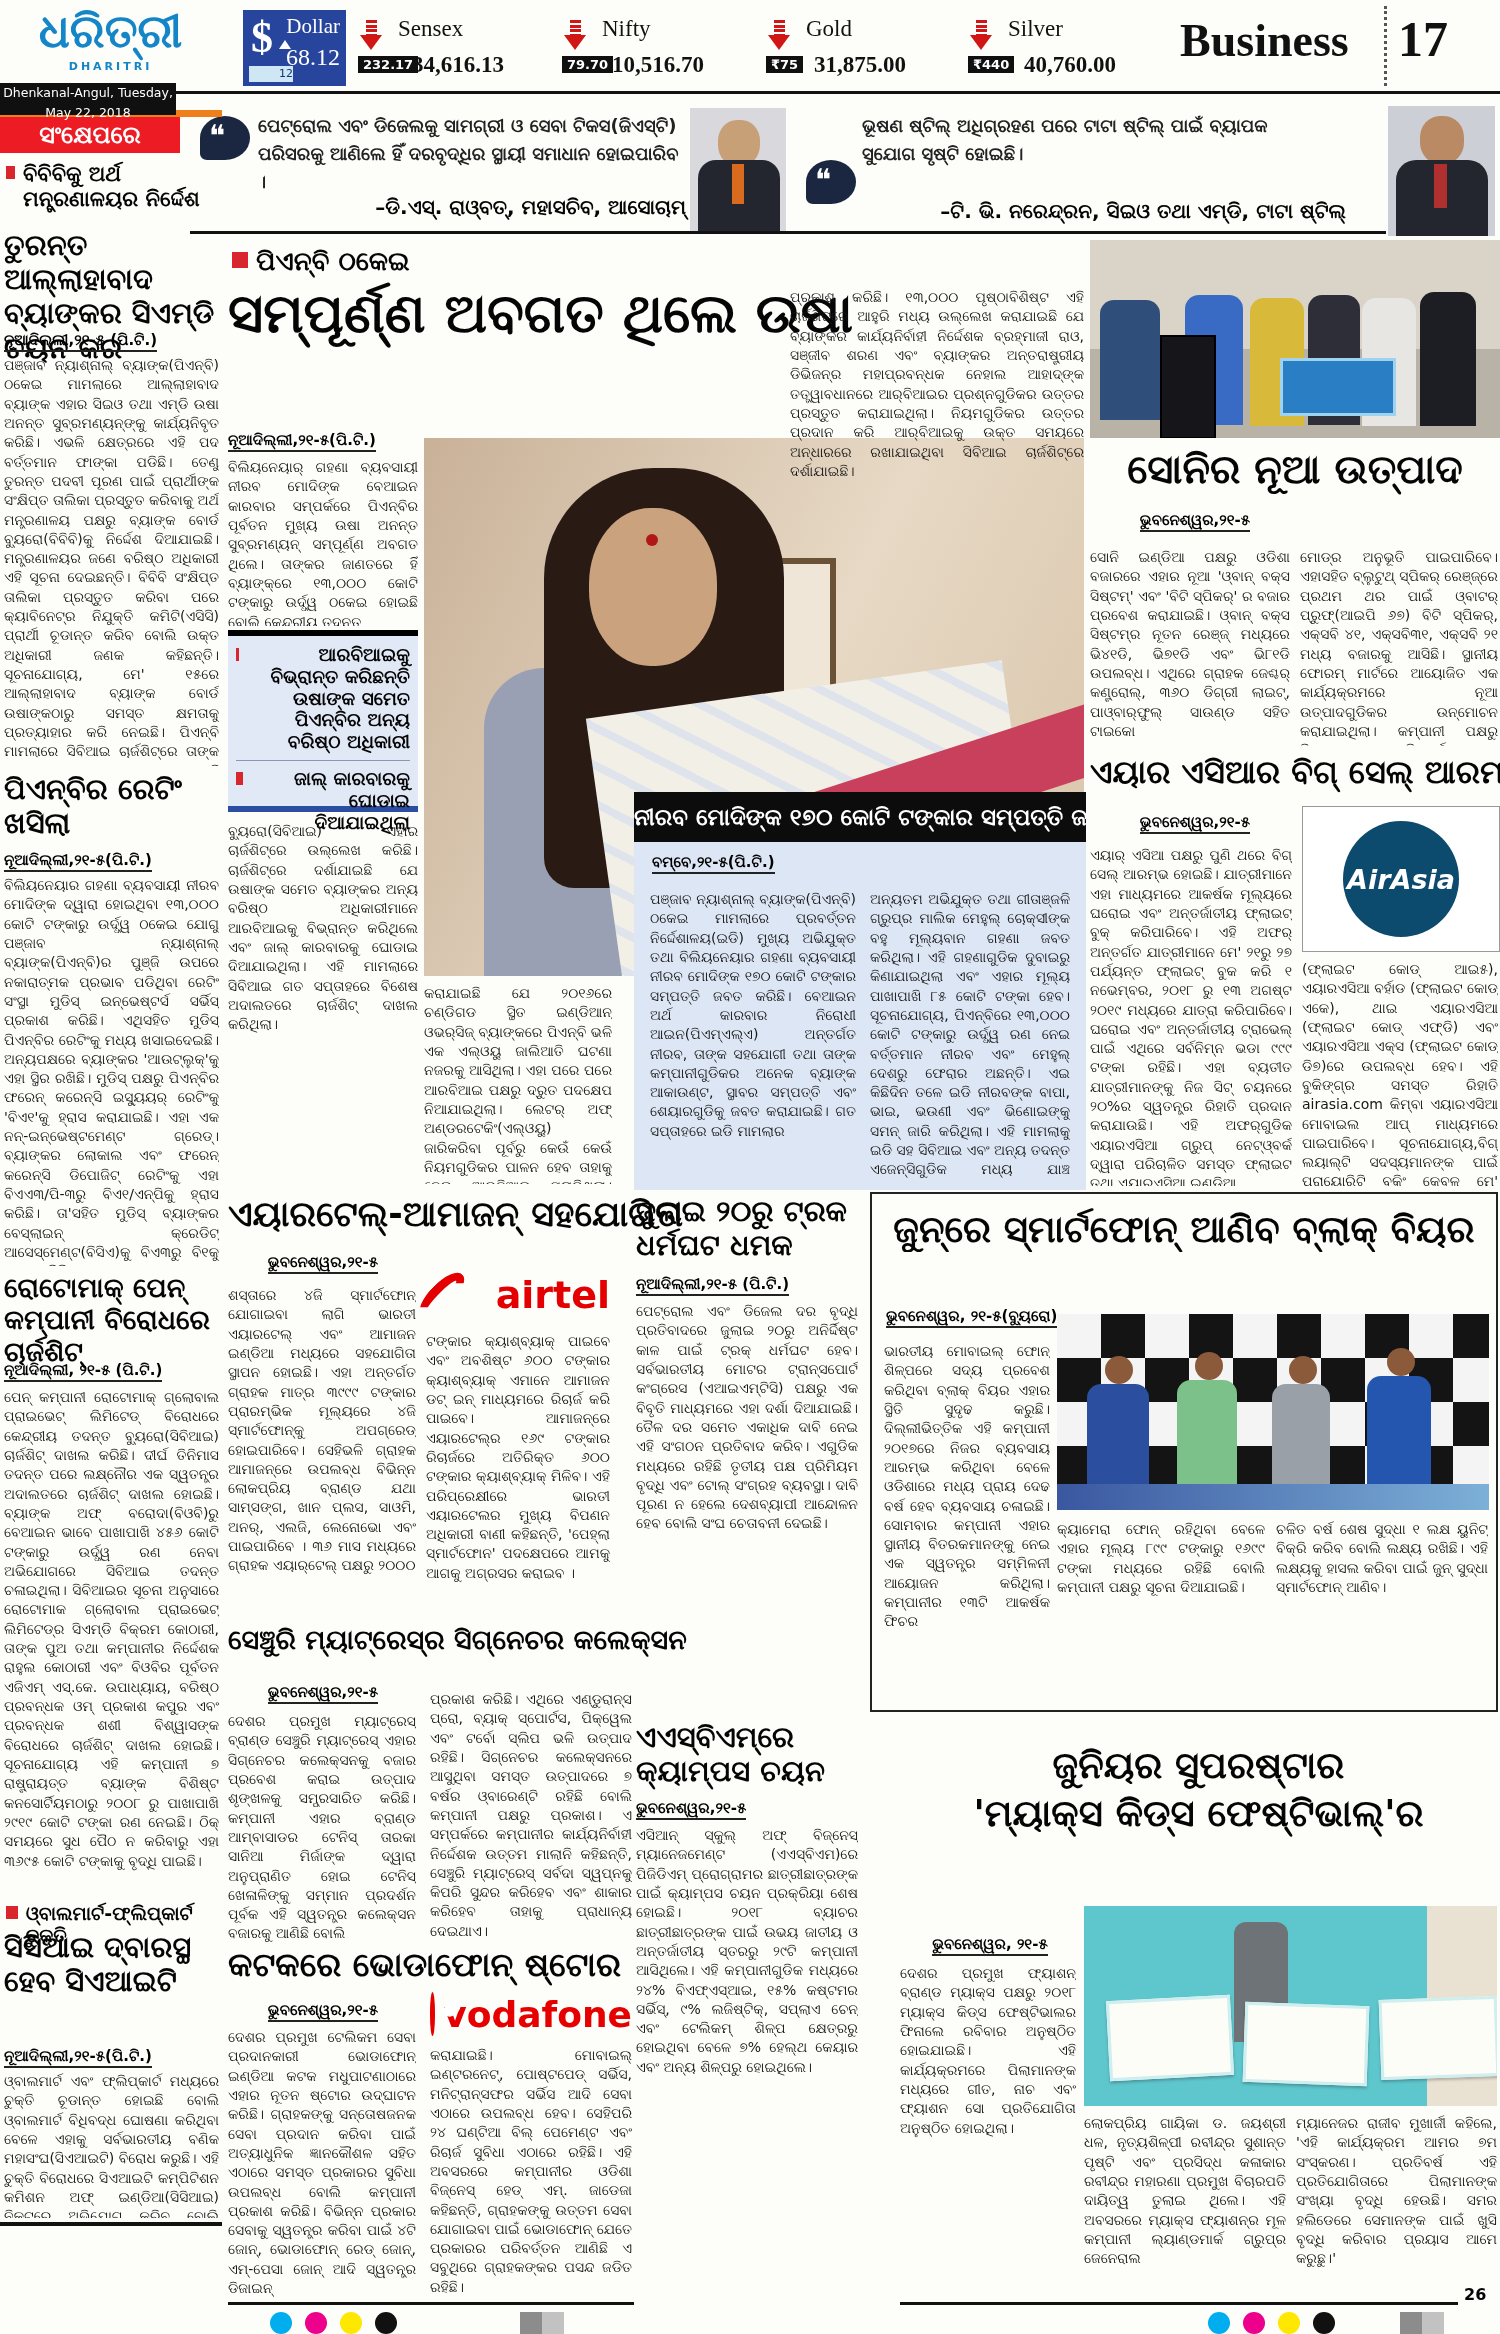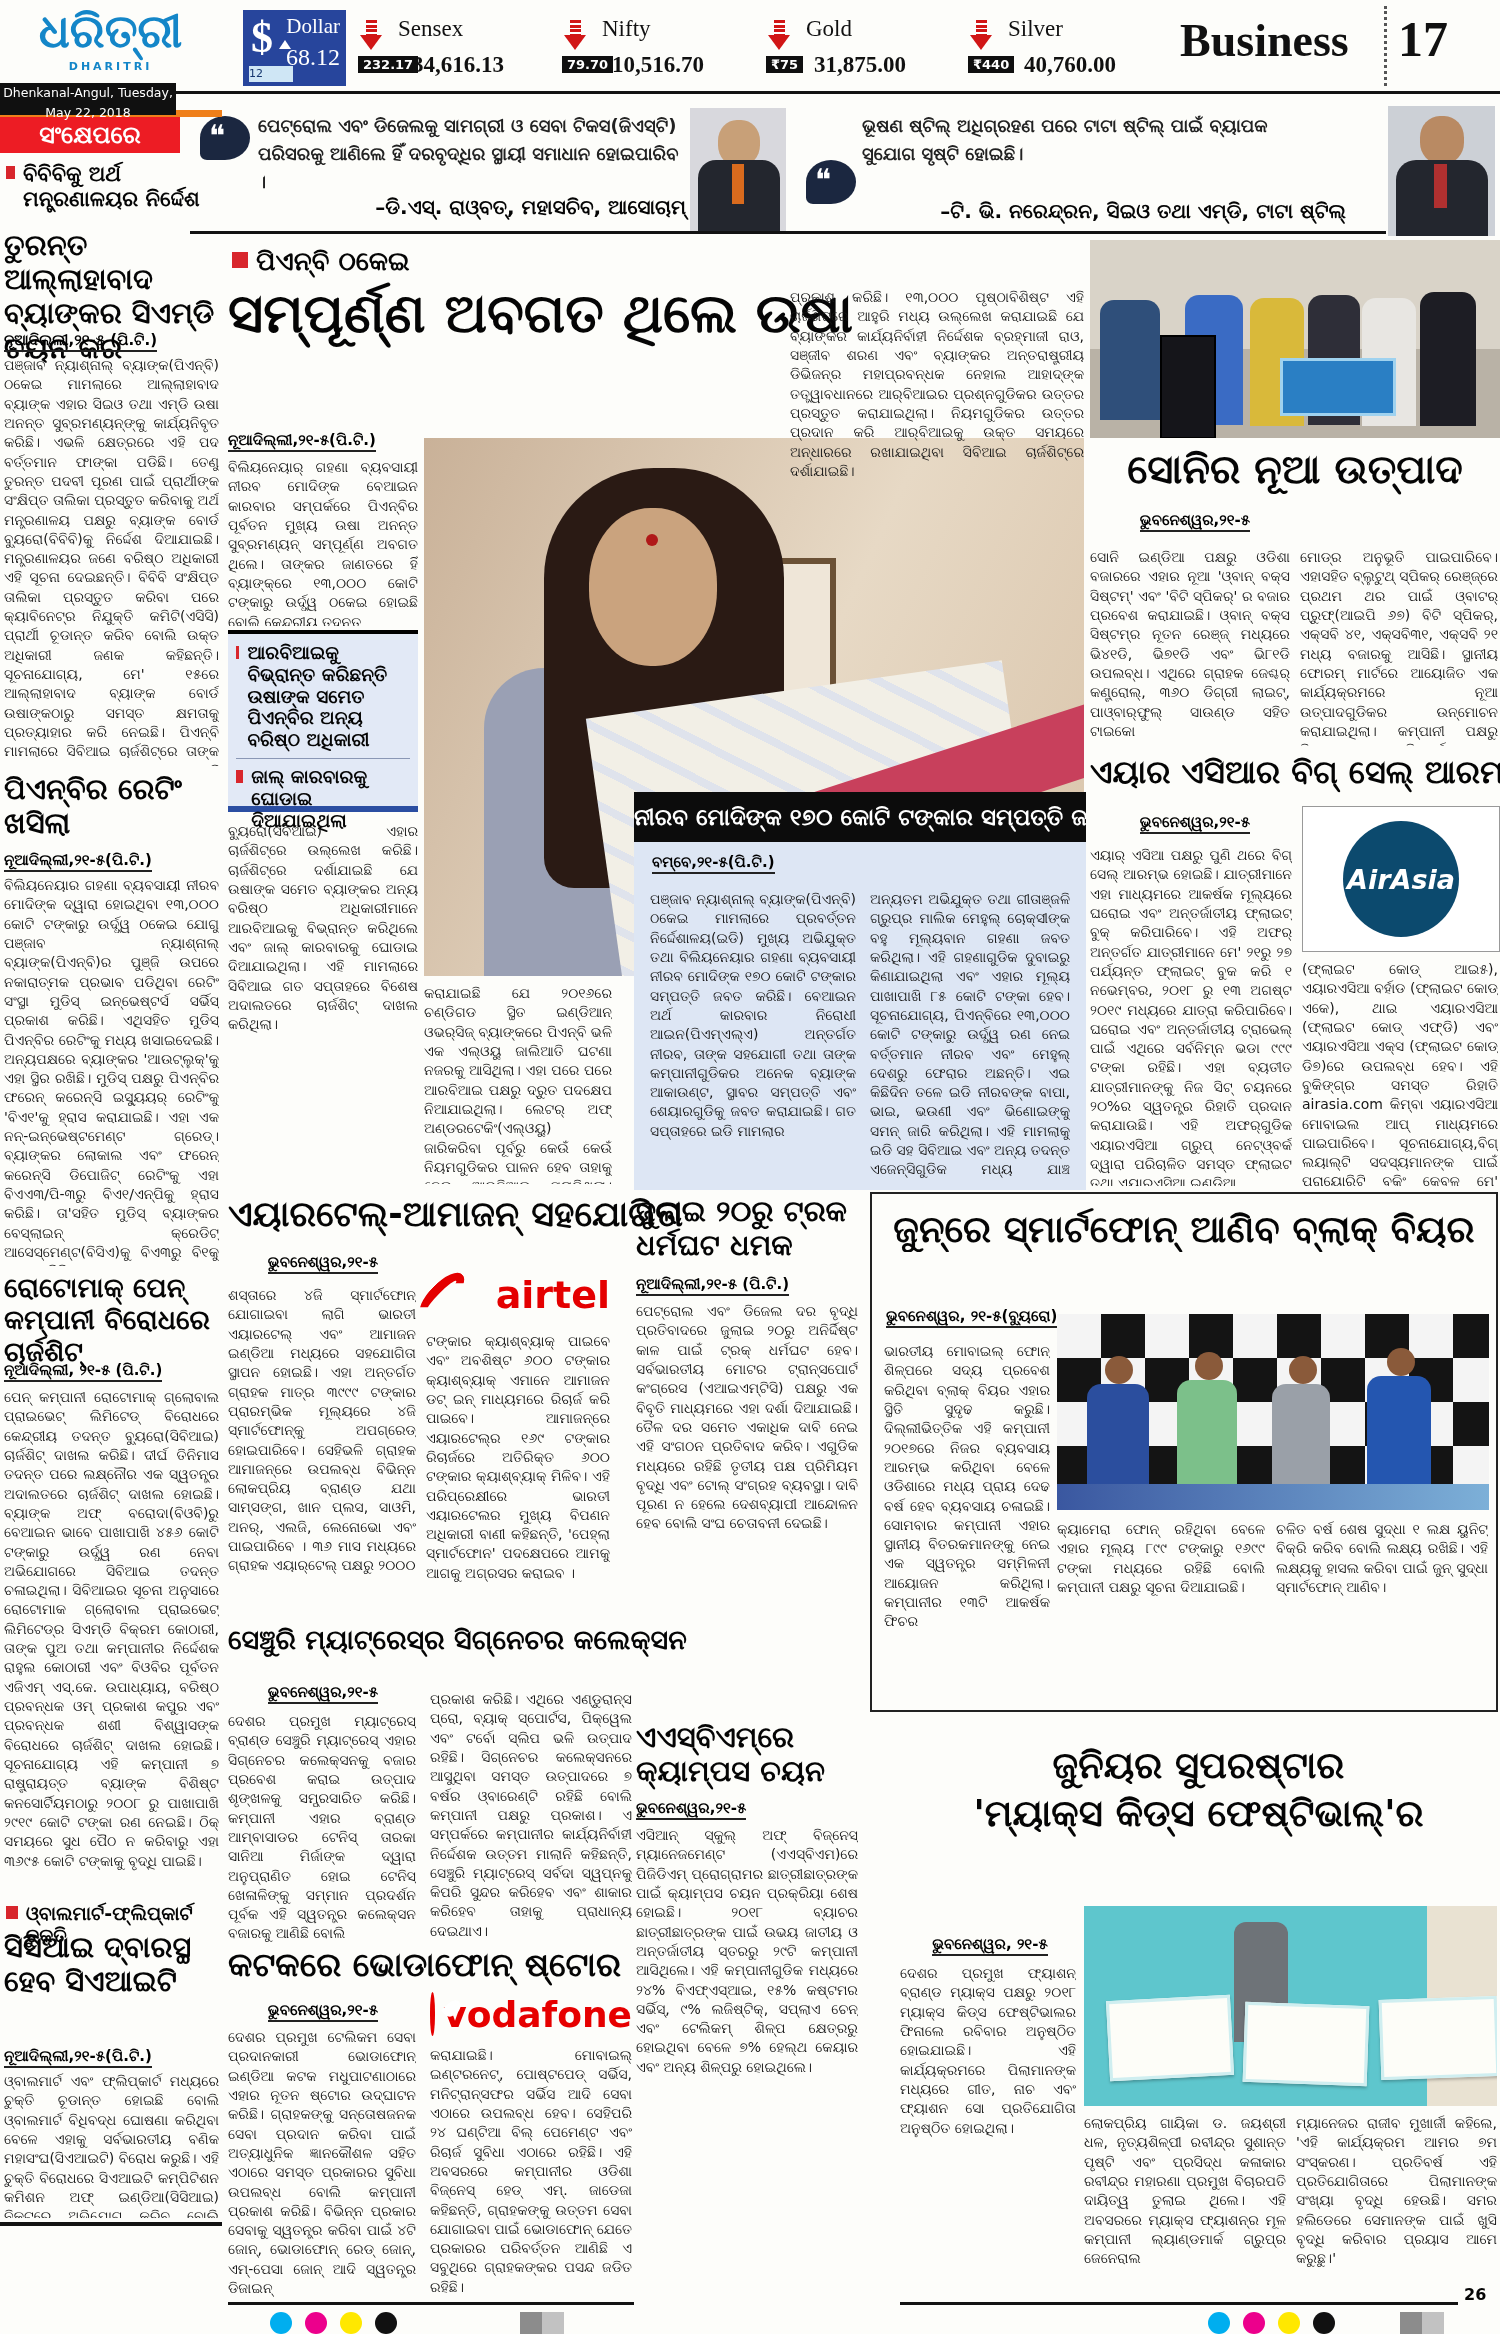--- a/index.html
+++ b/index.html
@@ -24,21 +24,21 @@
      background:repeating-linear-gradient(to bottom,#d11616 0 3px,#fff 3px 4.5px);}
   .dn-arrow .head{position:absolute;top:15px;left:0;width:0;height:0;
      border-left:11px solid transparent;border-right:11px solid transparent;border-top:15px solid #d11616;}
   .tick-name{font-size:23px;color:#111;}
   .tick-val{font-size:23px;color:#111;font-weight:bold;}
   .dotted-div{border-left:3px dotted #555;}
   
   .qicon{width:50px;height:44px;background:#1b2740;border-radius:50% 50% 50% 14%;position:relative;}
   .qicon::before{content:"❝";position:absolute;left:9px;top:2px;font-size:30px;color:#fff;}
   
-  .hlbox{background:#e2e9f6;border-top:4px solid #000000;border-bottom:6px solid #2b4ea2;}
+  .hlbox{background:#e2e9f6;border-top:6px solid #000000;border-bottom:6px solid #2b4ea2;text-align:right;}
   .nirav{background:#dde6f4;}
   .nirav-bar{background:#0c0c0c;color:#fff;}
   
   .airtel-swoosh{display:inline-block;width:30px;height:40px;border-radius:50%;
      border:9px solid #e40000;border-right-color:transparent;border-bottom-color:transparent;
      transform:rotate(45deg);}
   .airtel-word{color:#e40000;font-weight:bold;font-size:38px;}
   .aa-circle{width:116px;height:116px;border-radius:50%;background:#0c4a6e;display:flex;align-items:center;justify-content:center;}
   .aa-word{color:#fff;font-weight:bold;font-style:italic;font-size:27px;}
   .vf-circle{width:44px;height:44px;border-radius:50%;background:#e60000;position:relative;}
@@ -60,21 +60,21 @@
 
   <div class="abs logo-odia" style="left:38px;top:4px;width:145px;text-align:center;">ଧରିତ୍ରୀ</div>
   <div class="abs logo-latin" style="left:38px;top:60px;width:145px;text-align:center;">DHARITRI</div>
   <div class="abs datebar" style="left:0;top:83px;width:176px;height:32px;z-index:3;">Dhenkanal-Angul, Tuesday, May 22, 2018</div>
 
   <div class="abs dollarbox" style="left:243px;top:10px;width:103px;height:76px;">
     <span class="abs serif" style="left:8px;top:2px;font-size:44px;font-weight:bold;">$</span>
     <span class="abs" style="left:36px;top:30px;width:0;height:0;border-left:6px solid transparent;border-right:6px solid transparent;border-bottom:9px solid #fff;"></span>
     <span class="abs serif" style="right:6px;top:4px;font-size:21px;">Dollar</span>
     <span class="abs serif" style="right:6px;top:34px;font-size:24px;">68.12</span>
-    <span class="abs" style="left:6px;bottom:4px;width:44px;height:16px;background:#cfe6f5;color:#15366e;font-size:11px;text-align:left;line-height:16px;">12</span>
+    <span class="abs" style="left:6px;bottom:4px;width:44px;height:16px;background:#cfe6f5;color:#15366e;font-size:11px;text-align:right;line-height:16px;">12</span>
   </div>
 
   <div class="abs" style="left:358px;top:16px;width:200px;height:64px;">
     <span class="abs dn-arrow" style="left:2px;top:4px;width:22px;height:32px;">
         <span class="shaft"></span>
         <span class="head"></span>
       </span>
     <span class="abs serif tick-name" style="left:40px;top:0;">Sensex</span>
     <span class="abs chip" style="left:0;top:40px;">232.17</span>
     <span class="abs serif tick-val" style="left:54px;top:36px;">34,616.13</span>

